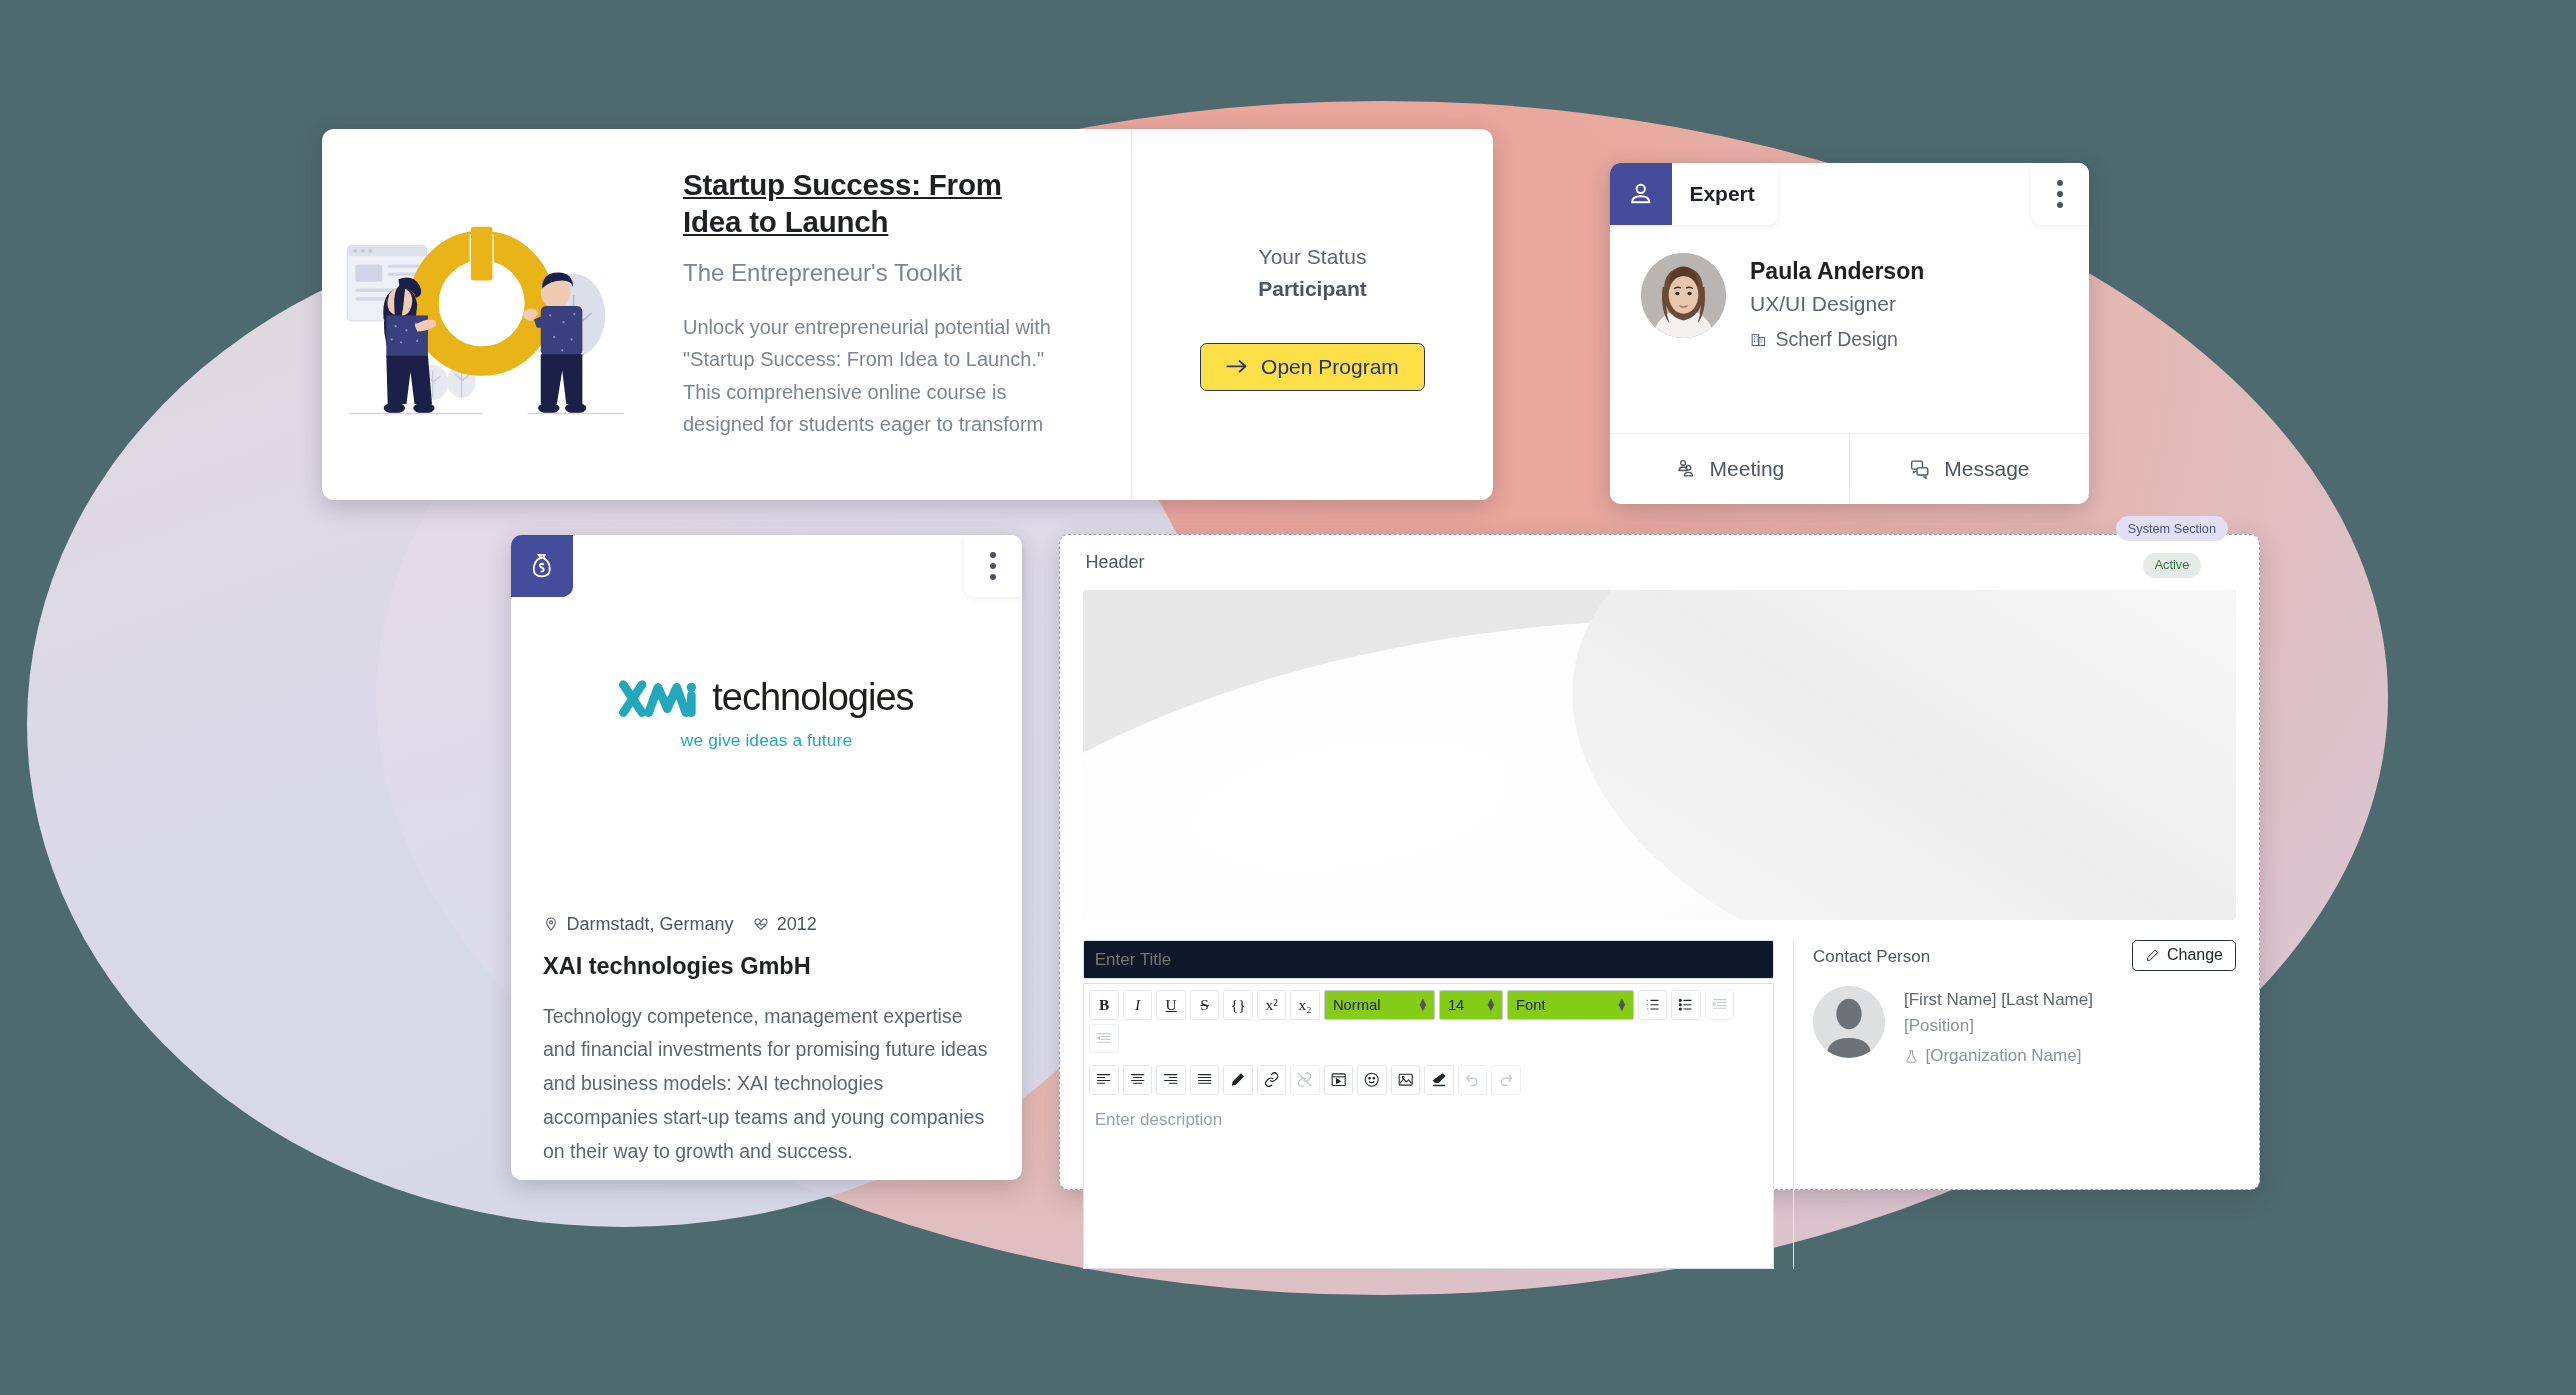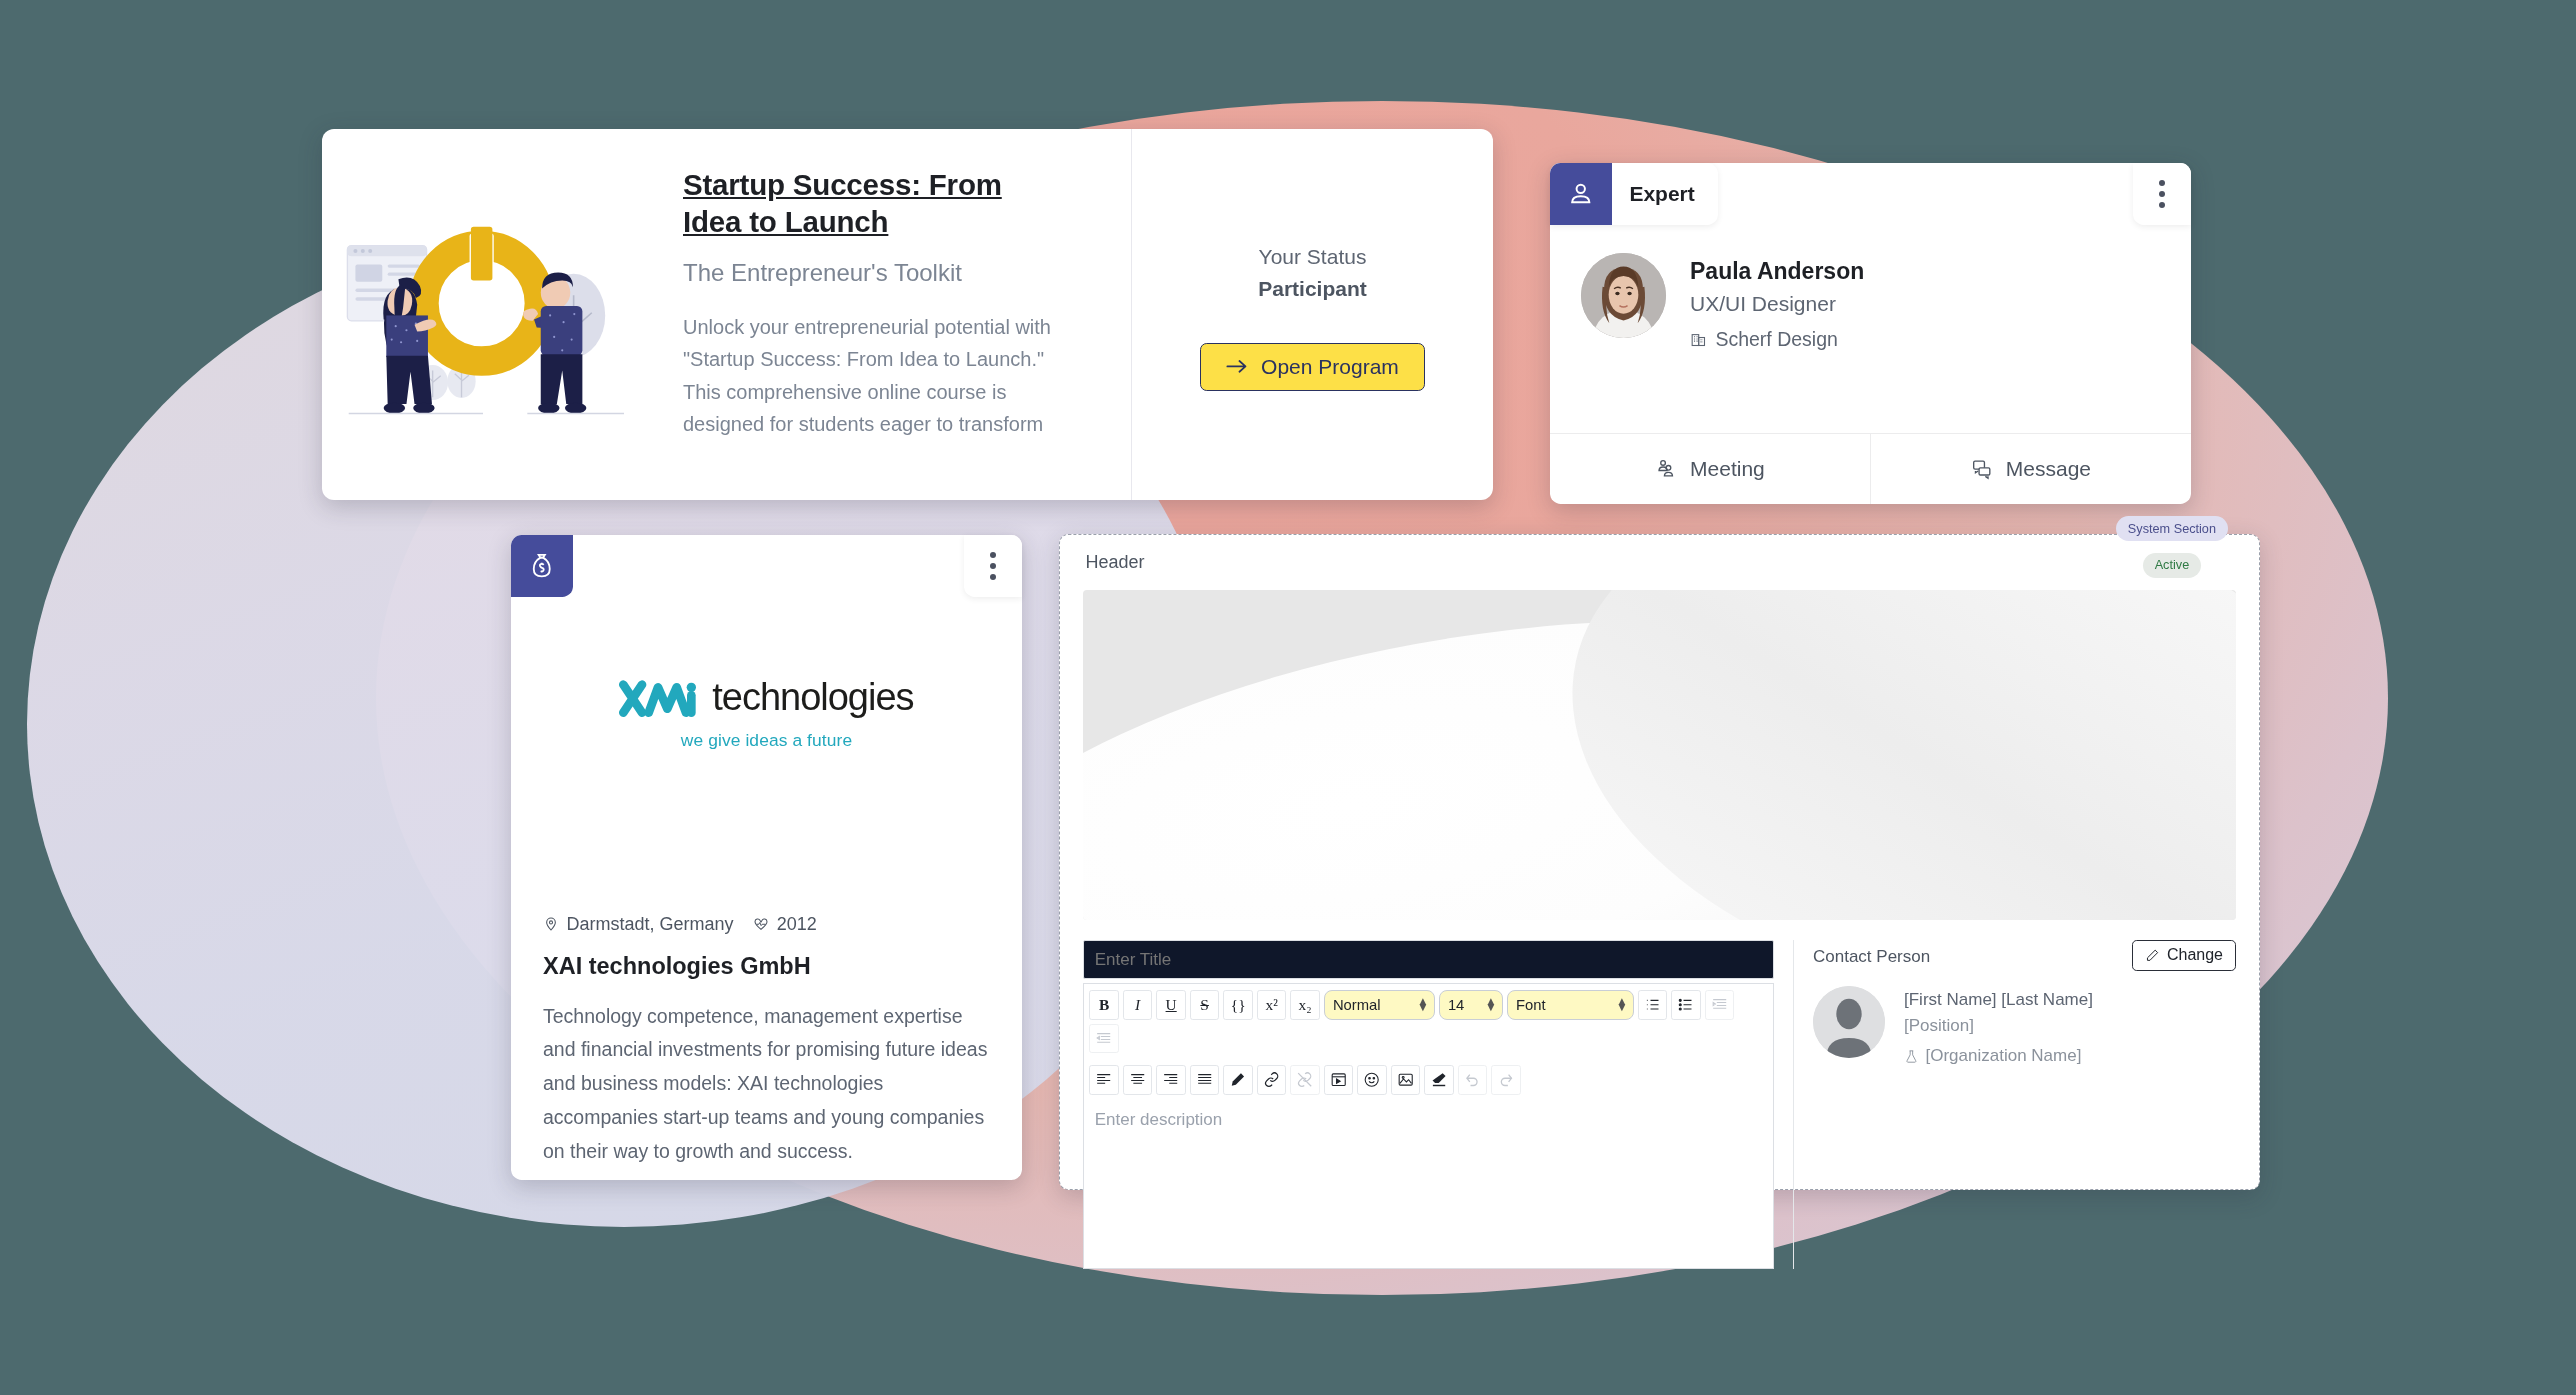--- a/index.html
+++ b/index.html
@@ -84,22 +84,22 @@
     color: #2a3260;
     font-size: 21px;
     padding: 10.7px 25.5px;
     display: flex; align-items: center; gap: 13.4px;
     font-family: "Liberation Sans", sans-serif;
     cursor: pointer;
   }
 
   
   #expert-card {
-    left: 1550px; top: 163px;
-    width: 641px; height: 341px;
+    left: 1610px; top: 163px;
+    width: 479px; height: 341px;
     border-radius: 10.7px;
   }
   .card-tab-row { position: relative; height: 62px; }
   .tab-chip {
     position: absolute; left: 0; top: 0;
     height: 62px;
     display: flex; align-items: center;
     background: #fff;
     border-radius: 10.7px 10.7px 10.7px 0;
     box-shadow: 0 2px 6.7px rgba(0,0,0,.07);
@@ -243,22 +243,22 @@
     min-width: 29.5px; height: 29.5px;
     border: 0.7px solid #e3e6ea; border-radius: 2.7px;
     background: #fff;
     display: flex; align-items: center; justify-content: center;
     font-size: 15.4px; color: #20242b;
     font-family: "Liberation Serif", serif;
     cursor: pointer;
   }
   .tb-btn.dim { color: #c5c9d0; border-color: #eef0f2; }
   .tb-sel {
-    height: 29.5px; border: 0.7px solid #c9ced6; border-radius: 8px;
-    background: #fef9c3; display: flex; align-items: center;
+    height: 29.5px; border: 0.7px solid #c9ced6; border-radius: 2px;
+    background: #84cc16; display: flex; align-items: center;
     padding: 0 5.4px 0 8px; gap: 6.7px;
     font-size: 14.8px; color: #20242b;
     font-family: "Liberation Sans", sans-serif;
     cursor: pointer;
   }
   .tb-sel .cap { flex: 1; }
   .spin { display: flex; flex-direction: column; line-height: .5; font-size: 11.4px; color: #555; }
   .desc-area {
     border: 0.7px solid #dcdfe4; border-top: none;
     height: 168px; padding: 9.4px 10.7px;

